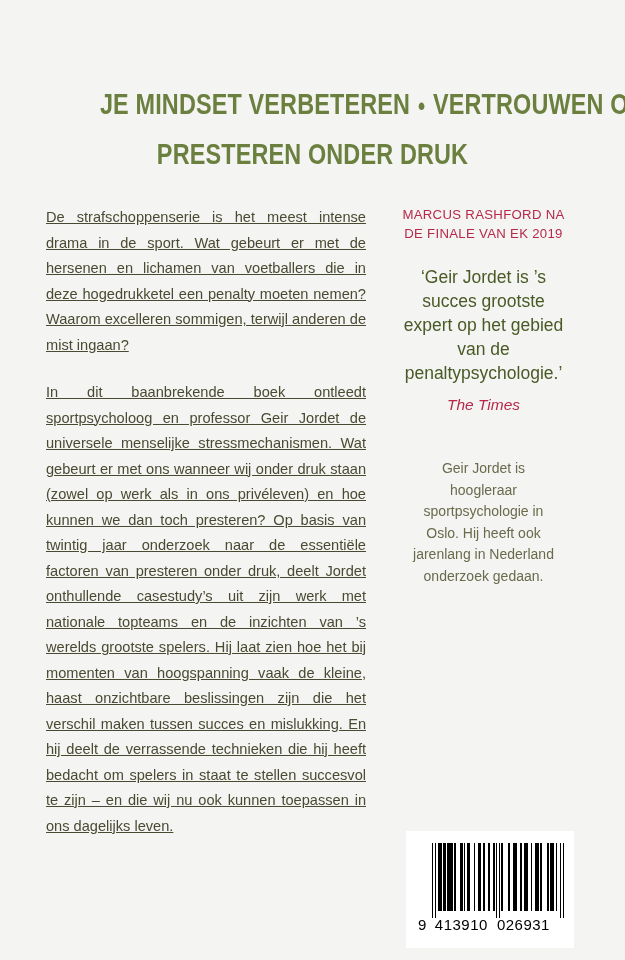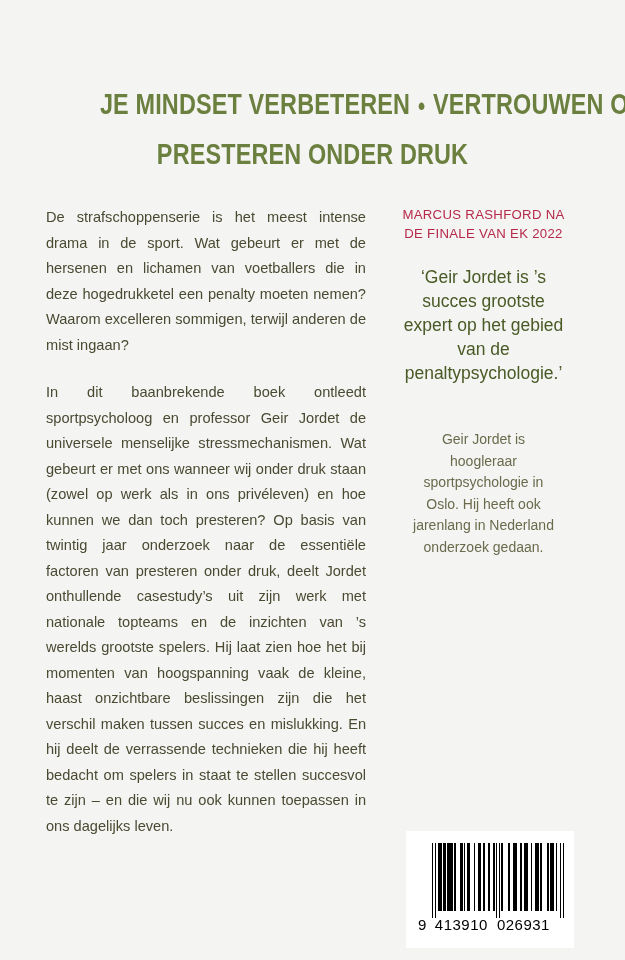--- a/index.html
+++ b/index.html
@@ -63,20 +63,21 @@
     width: 175px;
   }
 
   .body-par {
     color: #4a4a33;
     font-size: 14.6px;
     line-height: 25.5px;
     text-align: justify;
     margin: 0 0 22px 0;
     hyphens: manual;
+    text-decoration: underline;
   }
   .body-par:last-child { margin-bottom: 0; }
 
   
   .quote-block {
     text-align: center;
     margin-bottom: 22px;
   }
   .quote-text {
     color: #4a5a26;
@@ -170,25 +171,26 @@
   </div>
 
   <div class="col-left">
     <p class="body-par">De strafschoppenserie is het meest intense drama in de sport. Wat gebeurt er met de hersenen en lichamen van voetballers die in deze hogedrukketel een penalty moeten nemen? Waarom excelleren sommigen, terwijl anderen de mist ingaan?</p>
     <p class="body-par">In dit baanbrekende boek ontleedt sportpsycholoog en professor Geir Jordet de universele menselijke stressmechanismen. Wat gebeurt er met ons wanneer wij onder druk staan (zowel op werk als in ons privéleven) en hoe kunnen we dan toch presteren? Op basis van twintig jaar onderzoek naar de essentiële factoren van presteren onder druk, deelt Jordet onthullende casestudy’s uit zijn werk met nationale topteams en de inzichten van ’s werelds grootste spelers. Hij laat zien hoe het bij momenten van hoogspanning vaak de kleine, haast onzichtbare beslissingen zijn die het verschil maken tussen succes en mislukking. En hij deelt de verrassende technieken die hij heeft bedacht om spelers in staat te stellen succesvol te zijn – en die wij nu ook kunnen toepassen in ons dagelijks leven.</p>
   </div>
 
   <div class="col-right">
 
     <div class="quote-block">
-      <p class="quote-source">MARCUS RASHFORD NA DE FINALE VAN EK 2022</p>
+      <p class="quote-source">MARCUS RASHFORD NA DE FINALE VAN EK 2019</p>
     </div>
 
     <div class="quote-block">
       <p class="quote-text big">‘Geir Jordet is ’s succes grootste expert op het gebied van de penaltypsychologie.’</p>
+      <p class="quote-source italic">The Times</p>
     </div>
 
     <p class="bio">Geir Jordet is hoogleraar sportpsychologie in Oslo. Hij heeft ook jarenlang in Nederland onderzoek gedaan.</p>
   </div>
 
 
   <div class="barcode-box">
     <div class="barcode-bars" id="barcode-bars">
         <span class="bar tall" style="width: 1.55px;"></span>
         <span class="bar space tall" style="width: 1.55px;"></span>

